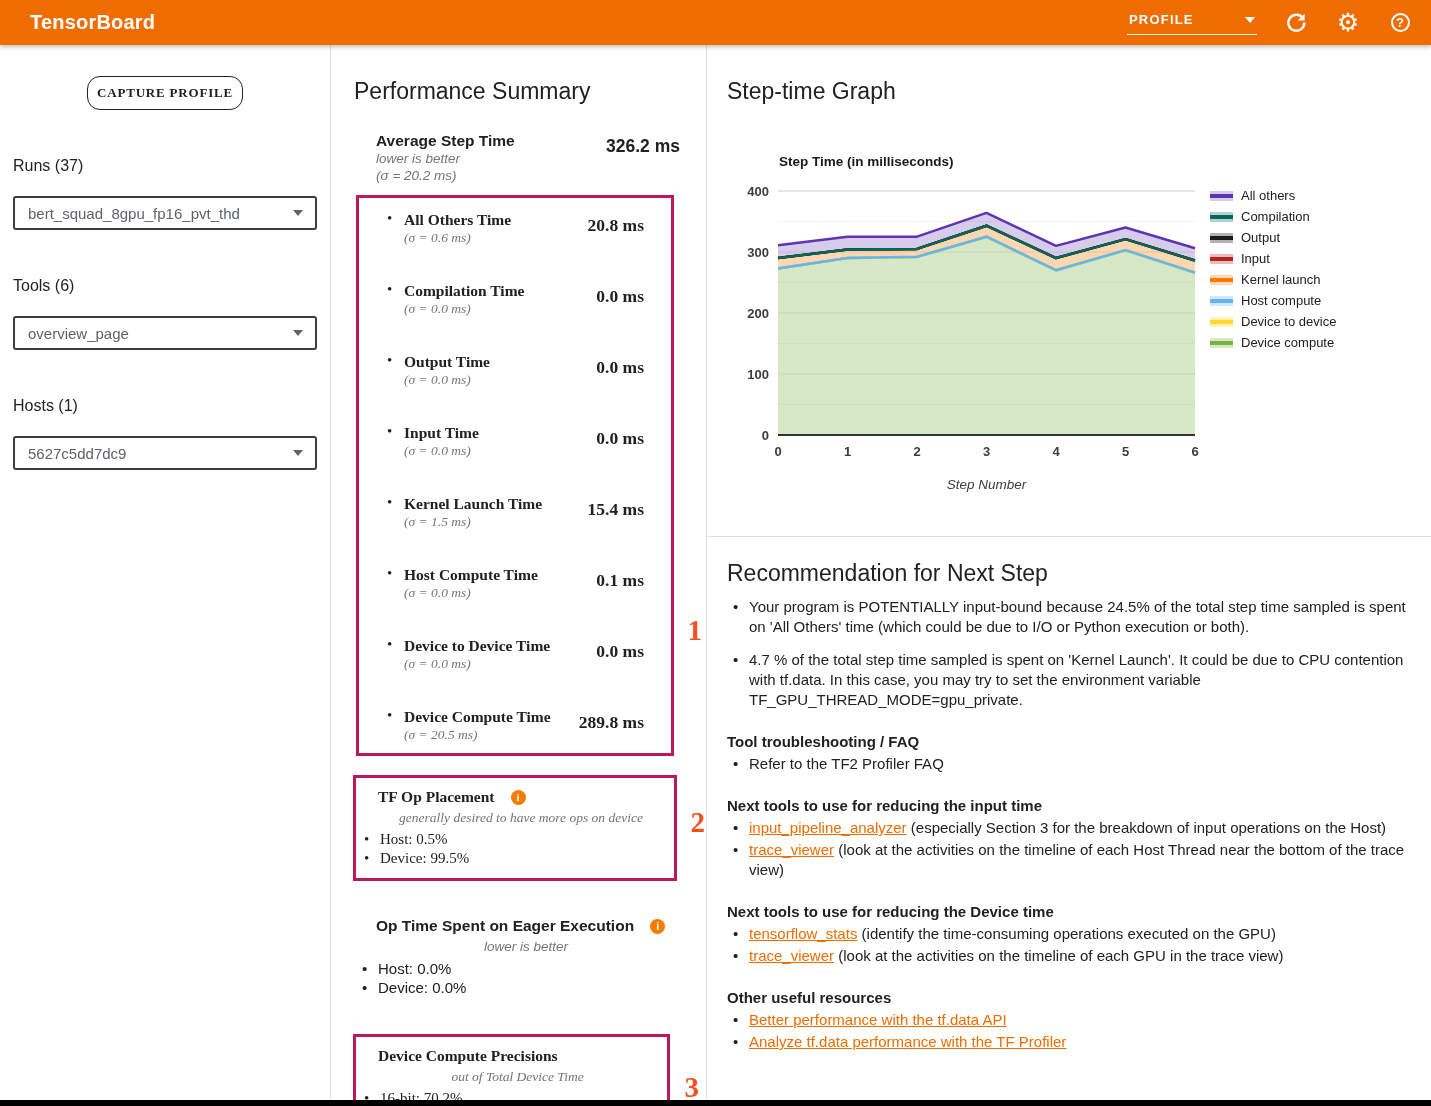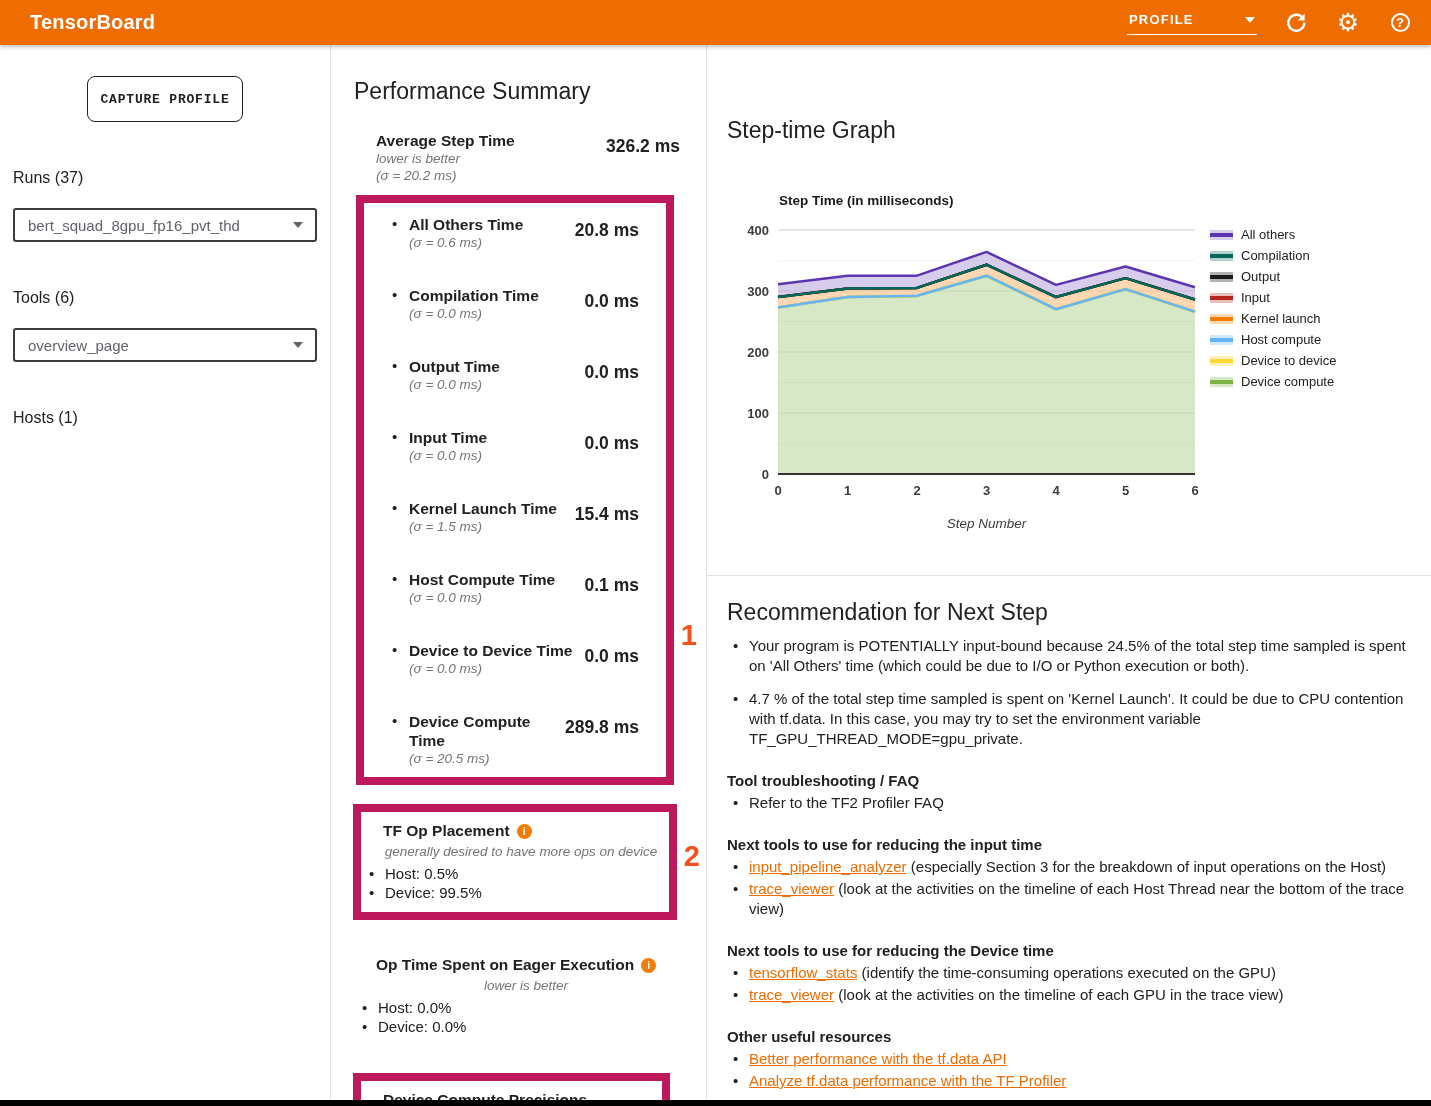--- a/index.html
+++ b/index.html
@@ -22,58 +22,58 @@
   .gear-glyph { color:#fff; font-size:25px; line-height:1; }
   .help-circle { width:19px; height:19px; border:2px solid #fff; border-radius:50%;
     color:#fff; font-size:13px; font-weight:700; display:flex; align-items:center;
     justify-content:center; }
 
   
   .main { display:flex; height:1061px; }
   .sidebar { width:330px; padding-top:31px; }
   .middle { width:377px; border-left:1px solid #e0e0e0; border-right:1px solid #e0e0e0;
     position:relative; padding:0 20px 0 23px; }
-  .rightcol { flex:1;margin-top:39px; }
-
-  
-  .capture-btn { display:block; margin:0 auto; width:156px; height:46px; background:#fff;
-    border:1.5px solid #202124; border-radius:8px; font-size:13px; font-weight:600;
-    letter-spacing:.8px; color:#202124; cursor:pointer; font-family:Liberation Mono, monospace; }
+  .rightcol { flex:1; }
+
+  
+  .capture-btn { display:block; margin:0 auto; width:156px; height:34px; background:#fff;
+    border:1.5px solid #202124; border-radius:13px; font-size:13px; font-weight:600;
+    letter-spacing:.8px; color:#202124; cursor:pointer; font-family:Liberation Serif, serif; }
   .side-group { margin:0 13px; }
   .side-label { margin-top:47px; font-size:16px; color:#202124; }
   .select-box { margin-top:21px; height:34px; border:2px solid #3c3c3c; border-radius:3px;
     display:flex; align-items:center; justify-content:space-between; padding:0 12px 0 13px;
     cursor:pointer; }
   .select-value { font-size:15px; color:#5f6368; }
   .tri-down-gray { width:0; height:0; border-left:5px solid transparent;
     border-right:5px solid transparent; border-top:6px solid #5f6368; }
 
   
   h2.section-title { font-size:23px; font-weight:400; color:#212121; }
   .middle h2 { margin-top:33px; }
   .avg-row { display:flex; justify-content:space-between; margin-top:26px; padding:0 6px 0 22px; }
   .metric-label { font-size:15.5px; font-weight:700; color:#212121; line-height:19px; }
   .metric-note, .metric-sigma { font-size:13.5px; font-style:italic; color:#757575; line-height:17px; }
   .metric-value { font-size:17.5px; font-weight:700; color:#212121; margin-top:5px; white-space:nowrap; }
 
-  .red-box { border:8px solid #be185d; position:relative; }
+  .red-box { border:3px solid #be185d; position:relative;font-family:Liberation Serif, serif; }
   .box1 { margin-top:11px; margin-left:2px; margin-right:12px; padding:12px 27px 6px 28px; }
   .metric-row { height:71px; display:flex; justify-content:space-between; }
   .metric-row.last { height:auto; padding-bottom:4px; }
   .bullet-label { position:relative; padding-left:17px; }
   .bullet-label::before { content:"•"; position:absolute; left:0; top:0; font-size:15px; color:#212121; }
 
   .annot-num { position:absolute; font-size:29px; font-weight:700; color:#f4511e; line-height:1; }
   .annot-1 { right:-31px; top:418px; }
   .annot-2 { right:-31px; top:30px; }
   .annot-3 { right:-32px; top:36px; }
 
   .box2 { margin-top:19px; margin-left:-1px; margin-right:9px; padding:10px 10px 10px 22px; }
   .box3 { margin-top:37px; margin-left:-1px; margin-right:16px; padding:10px 10px 14px 22px; }
-  .sub-title { font-size:15.5px; font-weight:700; color:#212121; display:flex; align-items:center; gap:7px; }
+  .sub-title { font-size:15.5px; font-weight:700; color:#212121; display:flex; align-items:center; gap:16px; }
   .sub-note { font-size:13.5px; font-style:italic; color:#757575; margin-top:3px; line-height:17px;text-align:center; }
   .sub-items { list-style:none; margin-top:4px; }
   .sub-items li { position:relative; font-size:15px; color:#212121; line-height:19px; padding-left:16px; margin-left:-14px; }
   .sub-items li::before { content:"•"; position:absolute; left:0; top:0; color:#212121; }
   .plain-sub { margin-top:36px; padding:0 10px 0 22px; }
   .info-icon { width:15px; height:15px; border-radius:50%; background:#f57c00; color:#fff;
     font-size:10.5px; font-weight:700; display:inline-flex; align-items:center;
     justify-content:center; font-style:normal; cursor:pointer; }
 
   
@@ -143,20 +143,24 @@
       <div class="side-group">
         <div class="side-label">Tools (6)</div>
         <div class="select-box">
           <span class="select-value">overview_page</span>
           <span class="tri-down-gray"></span>
         </div>
       </div>
 
       <div class="side-group">
         <div class="side-label">Hosts (1)</div>
+        <div class="select-box">
+          <span class="select-value">5627c5dd7dc9</span>
+          <span class="tri-down-gray"></span>
+        </div>
       </div>
     </aside>
 
     <section class="middle">
       <h2 class="section-title">Performance Summary</h2>
 
       <div class="avg-row">
         <div>
           <div class="metric-label">Average Step Time</div>
           <div class="metric-note">lower is better</div>

